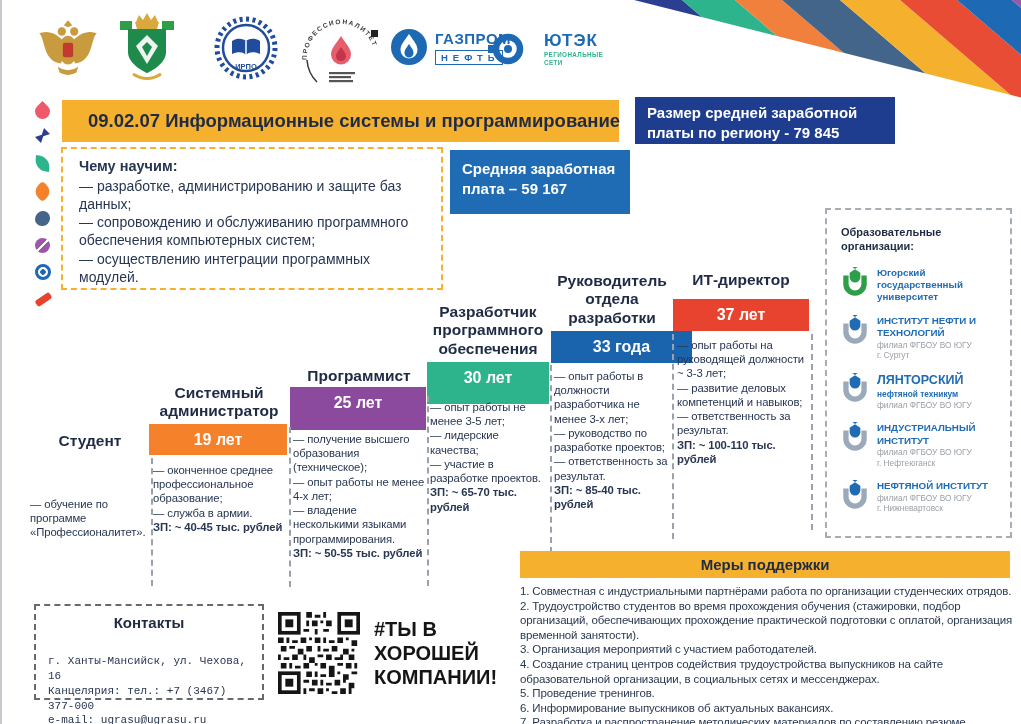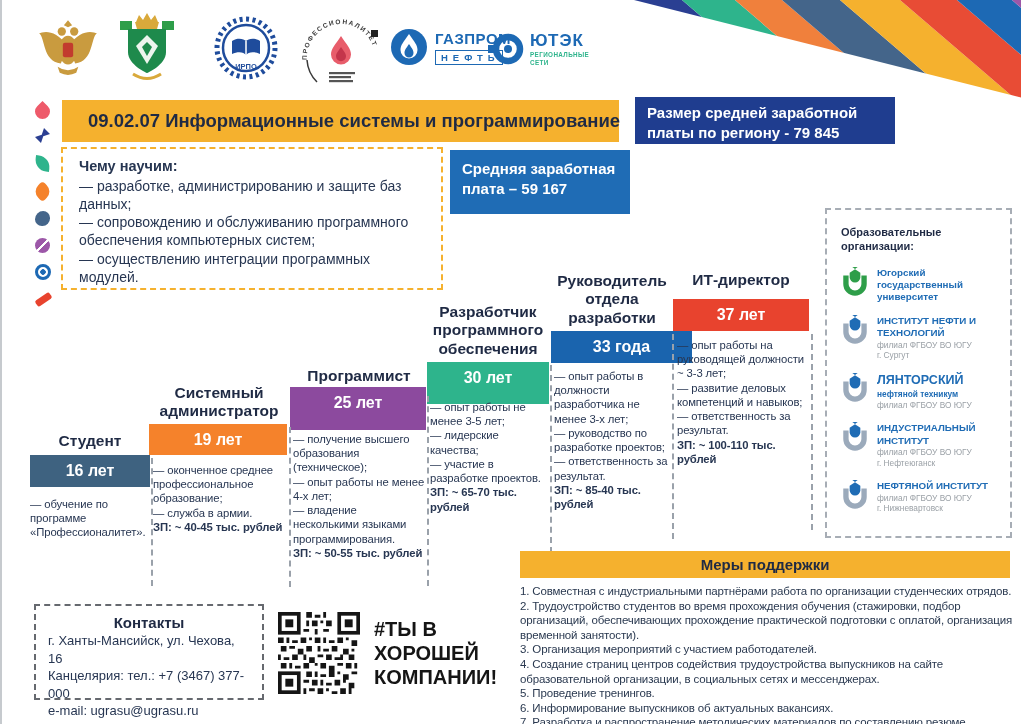--- a/index.html
+++ b/index.html
@@ -9,21 +9,21 @@
 
   
   .stripes{position:absolute;left:570px;top:0;width:451px;height:120px;}
 
   
   .logo{position:absolute;}
   .gzp-wrap{display:flex;align-items:center;gap:7px;}
   .gzp1{font-size:15px;font-weight:700;color:#1D69B4;letter-spacing:.5px;}
   .gzp2{display:inline-block;font-size:9.5px;font-weight:700;color:#1D69B4;letter-spacing:5px;
         border:1.5px solid #1D69B4;padding:1px 2px 1px 5px;margin-top:2px;}
-  .utek-wrap{display:flex;align-items:center;gap:6px;}
+  .utek-wrap{display:flex;align-items:center;gap:20px;}
   .utek1{font-size:17px;font-weight:700;color:#1D69B4;letter-spacing:1px;}
   .utek2{font-size:6.3px;font-weight:700;color:#2EB48C;width:62px;line-height:1.3;letter-spacing:.4px;}
 
   
   .ri{position:absolute;left:33px;width:15px;height:15px;}
   .ri-flame{background:#EE5A6A;border-radius:50% 0 50% 50%;transform:rotate(-45deg);}
   .ri-spark{background:#2B3F92;clip-path:polygon(60% 0,100% 40%,55% 55%,40% 100%,0 60%,45% 45%);}
   .ri-leaf{background:#2EB48C;border-radius:0 80% 0 80%;transform:rotate(8deg);}
   .ri-diamond{background:#F5822B;border-radius:25% 60% 25% 60%;transform:rotate(45deg);}
   .ri-blob{background:#44658A;border-radius:60% 50% 55% 50%;}
@@ -65,22 +65,22 @@
   .ysu.b .cup{fill:#9BAABB;} .ysu.b .head,.ysu.b .beak{fill:#1F6CB5;}
 
   
   .supbar{left:518px;top:551px;width:490px;height:27px;background:#F5B12E;display:flex;align-items:center;
           justify-content:center;font-size:15px;font-weight:700;color:#1F2A44;}
   .suplist{left:518px;top:584px;width:497px;font-size:11.5px;line-height:1.27;color:#2A3950;letter-spacing:-.15px;}
 
   
   .contacts{left:32px;top:604px;width:230px;height:96px;border:2px dashed #66696F;box-sizing:border-box;
             padding:8px 12px;color:#273652;}
-  .contacts .ct{text-align:center;font-weight:700;font-size:15px;color:#1F2A44;margin-bottom:1px;}
-  .contacts .cl{font-size:13px;line-height:1.35;}
+  .contacts .ct{text-align:center;font-weight:700;font-size:15px;color:#1F2A44;margin-bottom:23px;}
+  .contacts .cl{font-size:11px;line-height:1.35;font-family:Liberation Mono, monospace;}
   .hashtag{left:372px;top:617px;width:158px;font-size:20px;font-weight:700;color:#151515;line-height:1.2;}
 </style>
 </head>
 <body>
 
 <div class="poster">
 
   <svg class="stripes" viewBox="0 0 451 120">
     <polygon points="-30,0 110,0 250,120 110,120" fill="#2A3F92"></polygon>
     <polygon points="110,0 163,0 303,120 250,120" fill="#2EB48C"></polygon>
@@ -185,21 +185,20 @@
     <div>— осуществлению интеграции программных модулей.</div>
   </div>
 
   <div class="stitle" style="left:18px;top:432px;width:140px">Студент</div>
   <div class="stitle" style="left:143px;top:384px;width:148px">Системный администратор</div>
   <div class="stitle" style="left:283px;top:367px;width:148px">Программист</div>
   <div class="stitle" style="left:420px;top:303px;width:132px">Разработчик программного обеспечения</div>
   <div class="stitle" style="left:544px;top:272px;width:132px">Руководитель отдела разработки</div>
   <div class="stitle" style="left:666px;top:271px;width:146px">ИТ-директор</div>
 
-  <div class="bar" style="left:28px;top:455px;width:120px;height:32px;line-height:32px;background:#3E6280">16 лет</div>
   <div class="bar" style="left:147px;top:424px;width:138px;height:31px;line-height:31px;background:#F5822B">19 лет</div>
   <div class="bar" style="left:288px;top:387px;width:136px;height:43px;line-height:32px;background:#8C4A9E">25 лет</div>
   <div class="bar" style="left:425px;top:362px;width:122px;height:42px;line-height:31px;background:#2EB48C">30 лет</div>
   <div class="bar" style="left:549px;top:331px;width:141px;height:32px;line-height:32px;background:#1A64AE">33 года</div>
   <div class="bar" style="left:671px;top:299px;width:136px;height:32px;line-height:32px;background:#E8432E">37 лет</div>
 
   <div class="details" style="left:28px;top:497px;width:118px">
     <div>— обучение по программе «Профессионалитет».</div>
   </div>
   <div class="details" style="left:151px;top:463px;width:132px">

